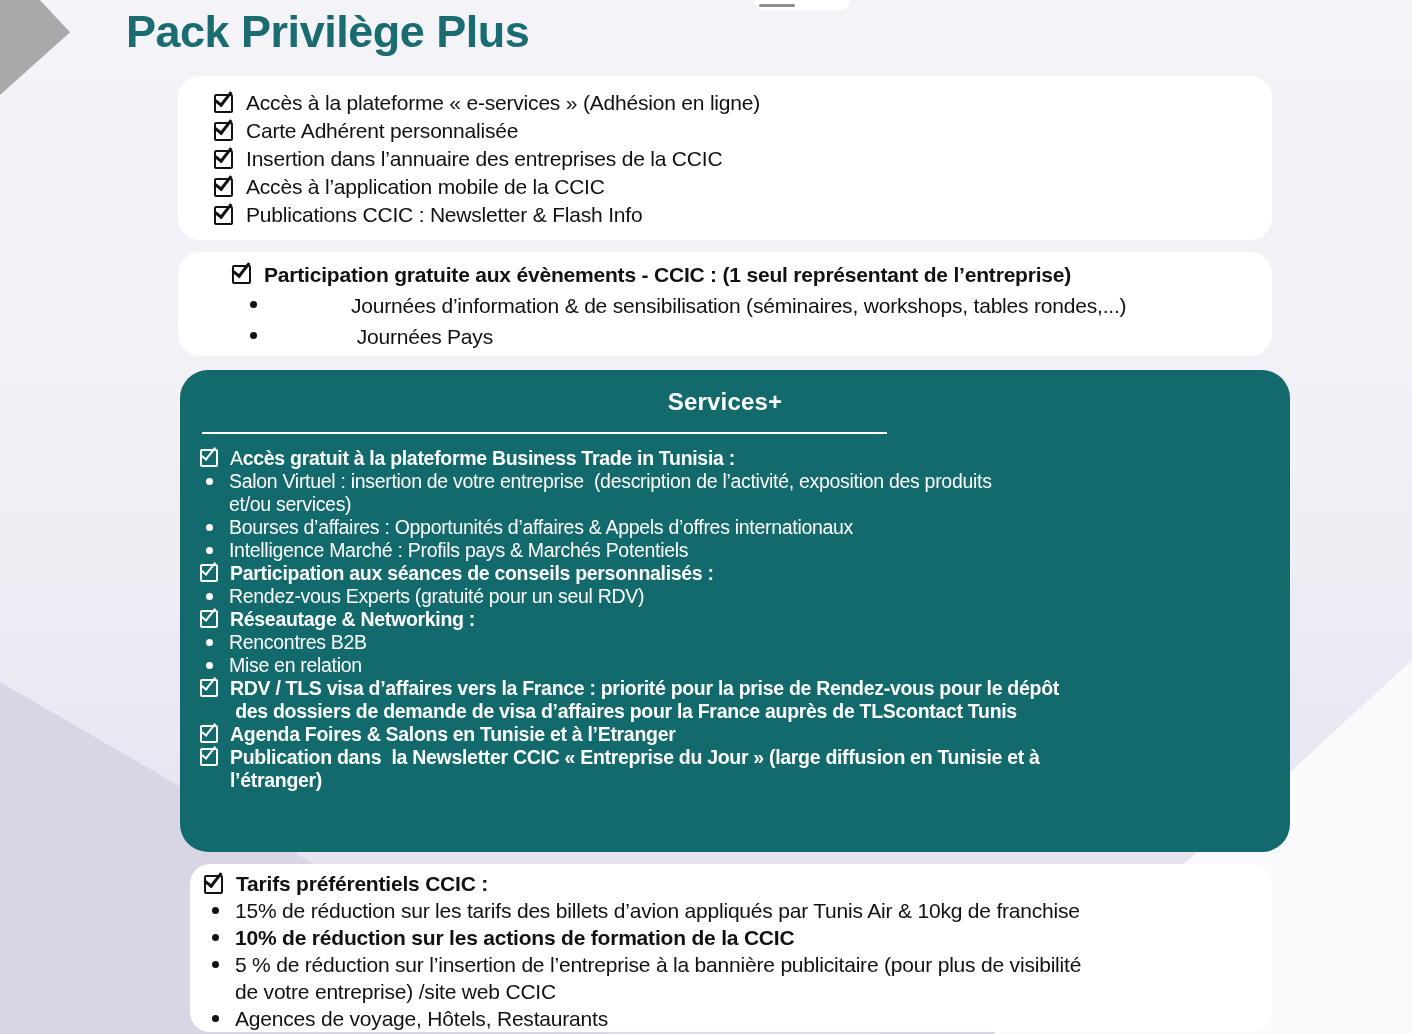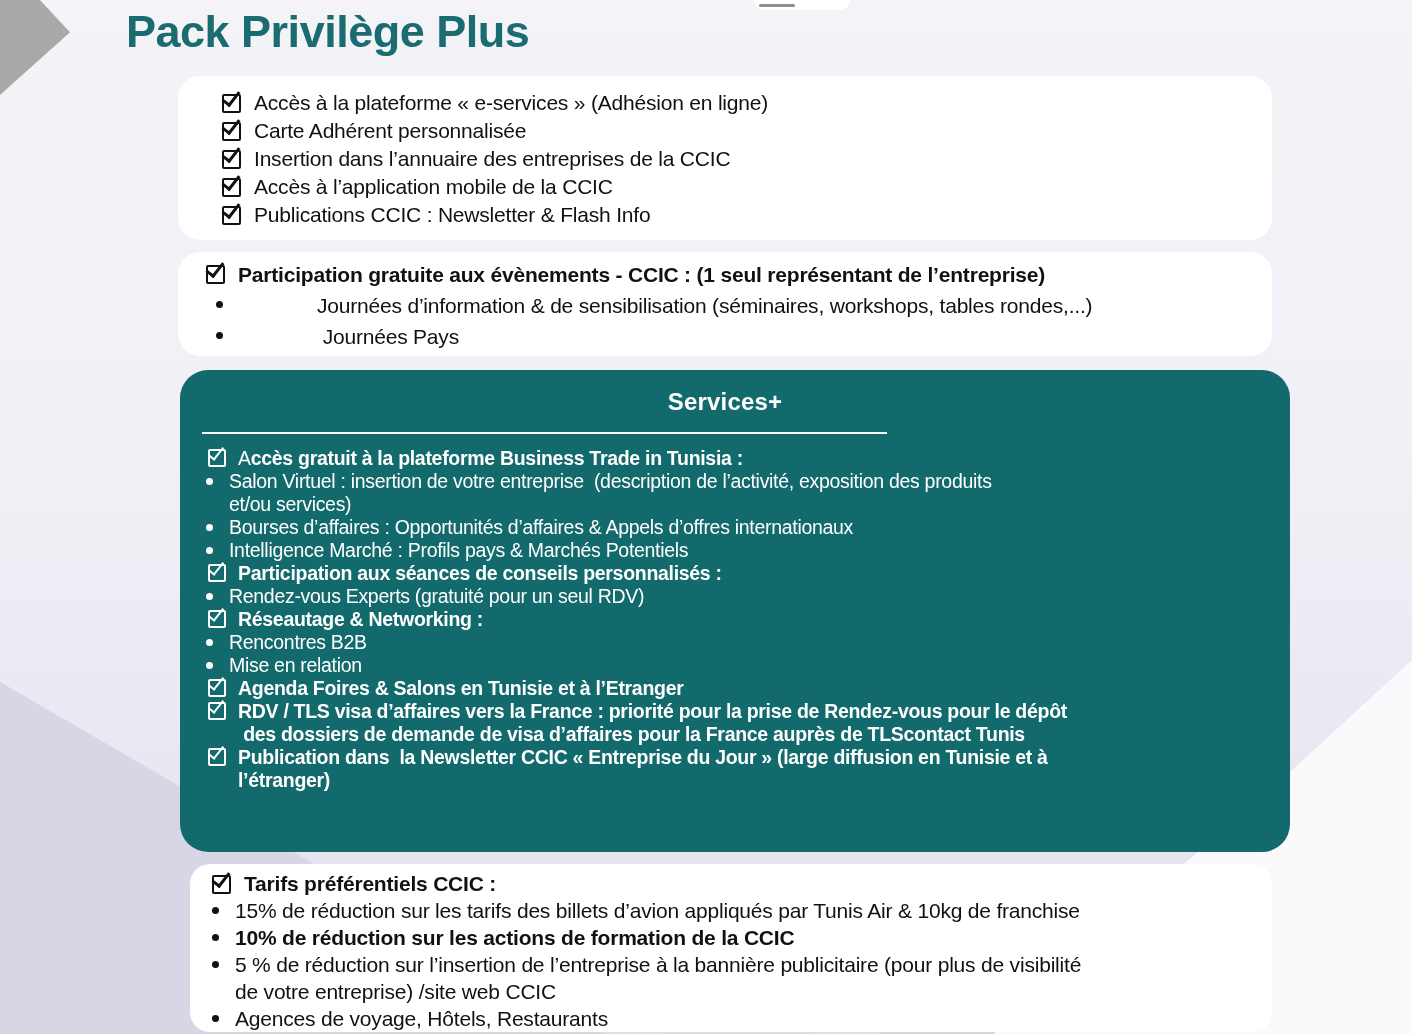--- a/index.html
+++ b/index.html
@@ -22,28 +22,28 @@
   .strip.s1{left:660px; width:153px;}
   .strip.s2{left:879px; width:116px; background:#d8d6e4;}
 
   
   .title{position:absolute; left:126px; top:6px; margin:0; font-size:45px; font-weight:bold;
          letter-spacing:-0.5px; color:var(--title-teal,#1a6c71);}
 
   
   .card{position:absolute; background:#ffffff; border-radius:22px; box-sizing:border-box;}
   .card1{left:178px; top:76px;  width:1094px; height:164px; padding:13px 20px 0 36px;}
-  .card2{left:178px; top:252px; width:1094px; height:104px; padding:8px 20px 0 20px;}
+  .card2{left:178px; top:252px; width:1094px; height:104px; padding:8px 20px 0 54px;}
   .card3{left:180px; top:370px; width:1110px; height:482px; padding:18px 40px 0 20px;
          border-radius:28px; background:var(--teal,#126a6c); color:#ffffff;}
   .card4{left:190px; top:864px; width:1082px; height:168px; padding:6px 20px 0 14px;
          border-radius:20px;}
 
   
-  .li{display:flex; align-items:flex-start; font-size:21px; line-height:28px; letter-spacing:-0.2px;margin-left:8px;}
+  .li{display:flex; align-items:flex-start; font-size:21px; line-height:28px; letter-spacing:-0.2px;}
   .li.bold .txt{font-weight:bold;}
   .txt,.lead{white-space:pre-wrap;}
   .lead{font-weight:normal;}
 
   
   .cb{display:none; position:relative; flex:0 0 auto; width:15px; height:15px;
       border:2px solid currentColor; border-radius:2px; margin:5px 13px 0 0;}
   .cb::after{content:''; position:absolute; left:2px; top:-8px; width:7px; height:15px;
              border:solid currentColor; border-width:0 3px 3px 0; transform:rotate(38deg);}
   .li.check .cb{display:inline-block;}
@@ -212,29 +212,29 @@
 
           <span class="blt"></span>
           <span class="lead"></span>
           <span class="txt">Mise en relation</span>
         </div>
 
         <div class="li check bold">
           <span class="cb"></span>
 
           <span class="lead"></span>
-          <span class="txt">Agenda Foires &amp; Salons en Tunisie et à l’Etranger</span>
-        </div>
-
-        <div class="li check bold">
-          <span class="cb"></span>
-
-          <span class="lead"></span>
           <span class="txt">RDV / TLS visa d’affaires vers la France : priorité pour la prise de Rendez-vous pour le dépôt
  des dossiers de demande de visa d’affaires pour la France auprès de TLScontact Tunis</span>
+        </div>
+
+        <div class="li check bold">
+          <span class="cb"></span>
+
+          <span class="lead"></span>
+          <span class="txt">Agenda Foires &amp; Salons en Tunisie et à l’Etranger</span>
         </div>
 
         <div class="li check bold">
           <span class="cb"></span>
 
           <span class="lead"></span>
           <span class="txt">Publication dans  la Newsletter CCIC « Entreprise du Jour » (large diffusion en Tunisie et à
 l’étranger)</span>
         </div>
       </div>

